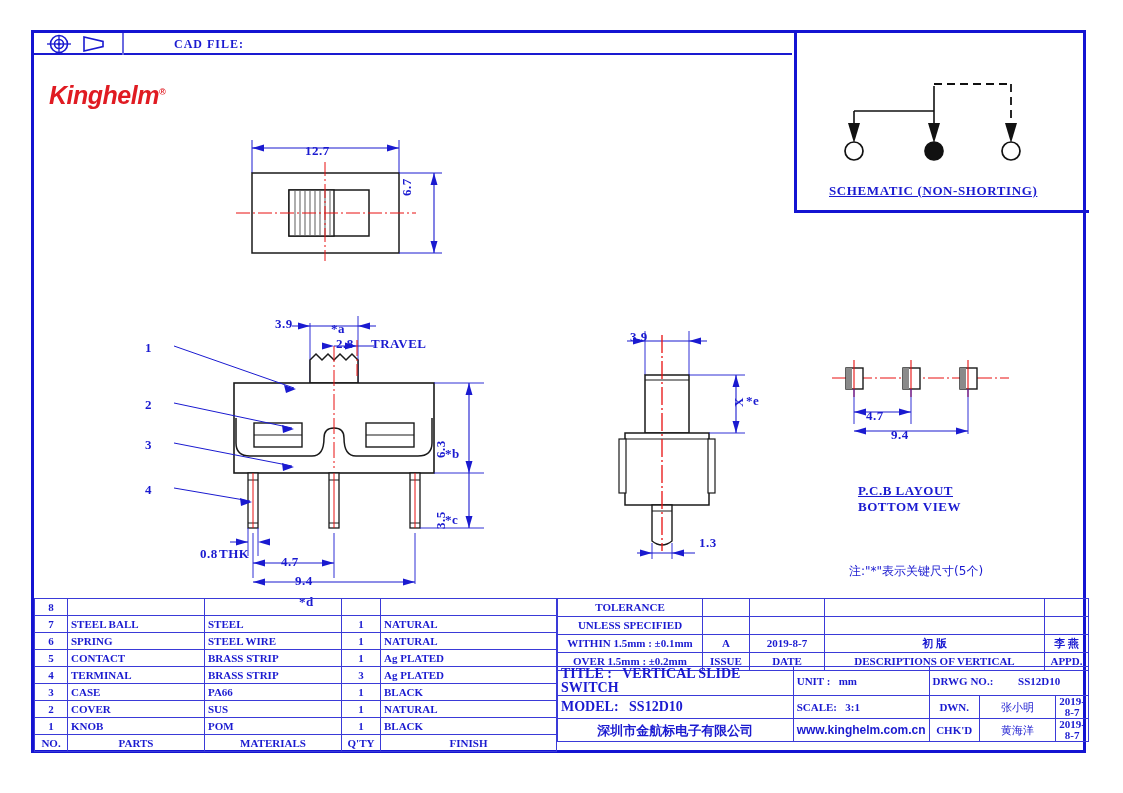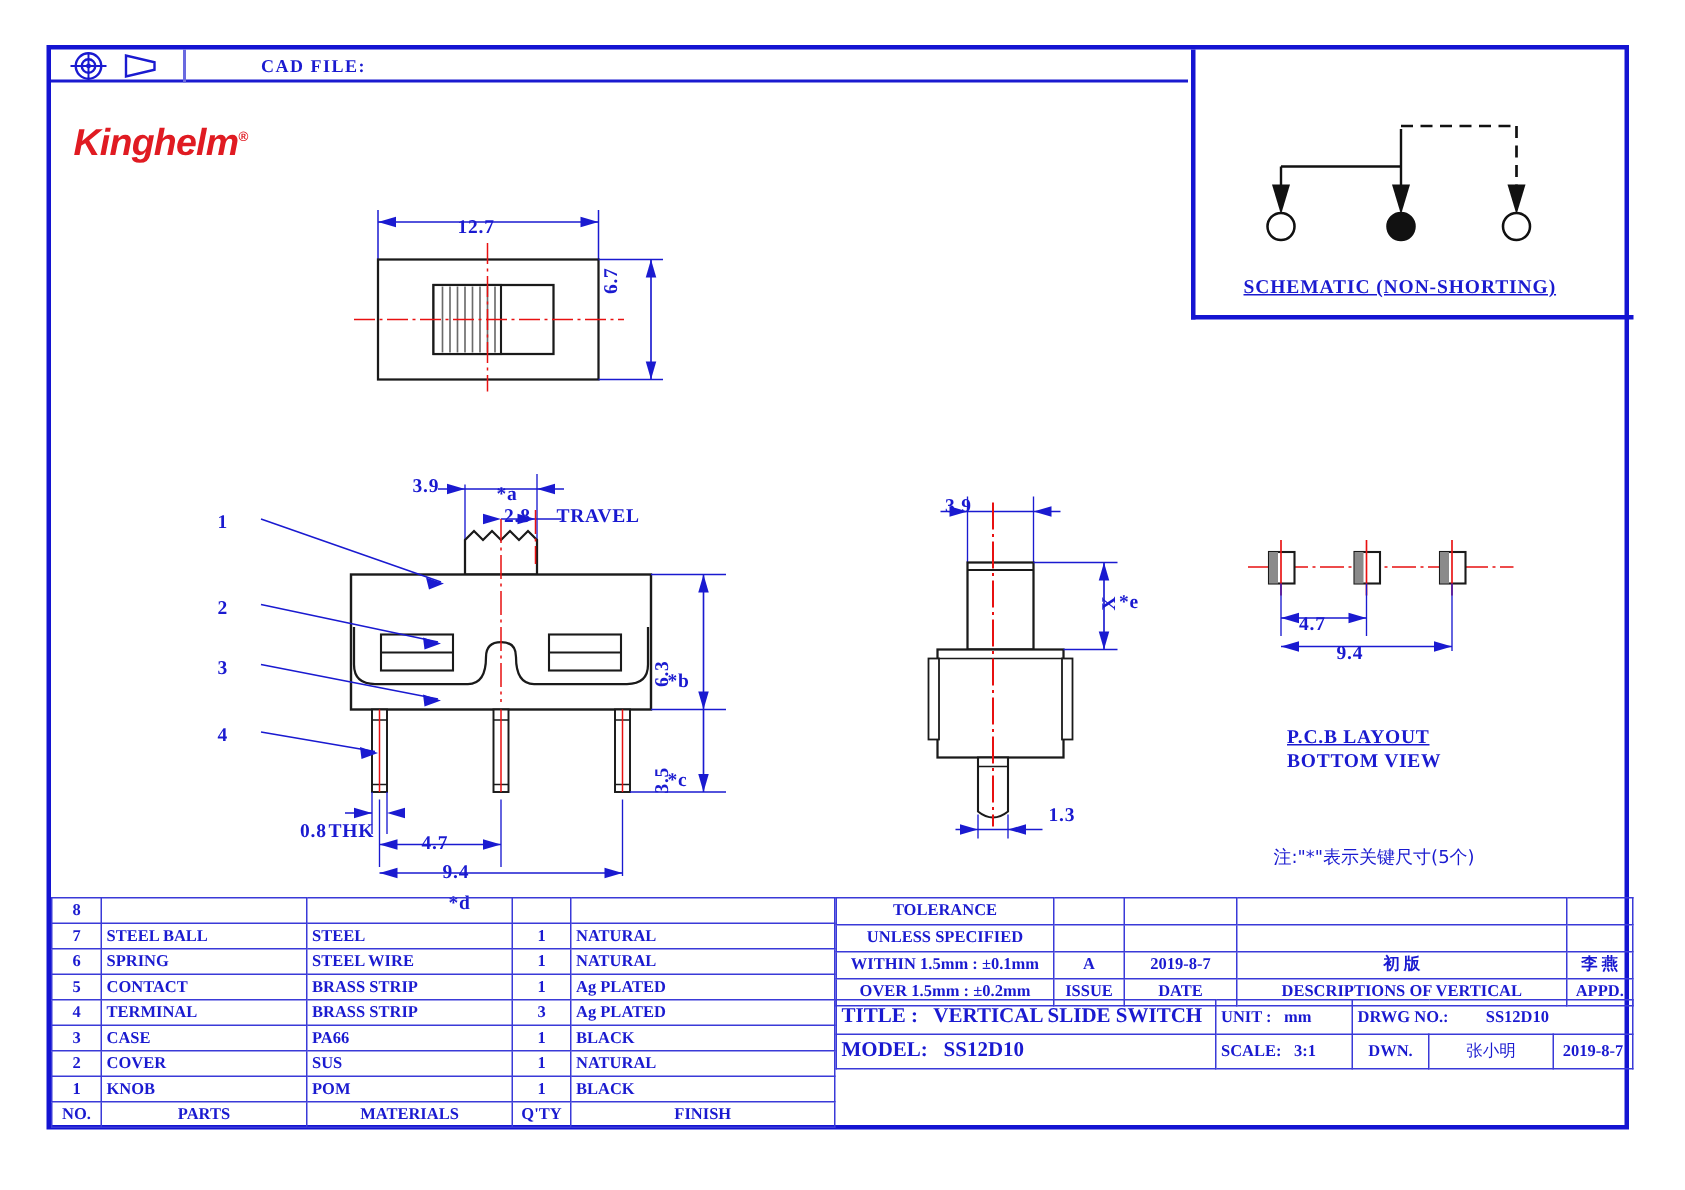--- a/index.html
+++ b/index.html
@@ -391,16 +391,23 @@
         <span>SS12D10</span>
       </td>
       <td style="font-size:11px;">
         <span>SCALE:</span>&nbsp;&nbsp;
         <span>3:1</span>
       </td>
       <td class="ctr" style="width:44px;">DWN.</td>
       <td class="ctr cn" style="width:76px;font-weight:normal;">张小明</td>
       <td class="ctr">2019-8-7</td>
     </tr>
+    <tr>
+      <td class="ctr cn" style="height:21px;font-size:13px;font-family:'DejaVu Sans',sans-serif;">深圳市金航标电子有限公司</td>
+      <td class="ctr" style="font-size:12px;font-family:'Liberation Sans',sans-serif;">www.kinghelm.com.cn</td>
+      <td class="ctr">CHK'D</td>
+      <td class="ctr cn" style="font-weight:normal;">黄海洋</td>
+      <td class="ctr">2019-8-7</td>
+    </tr>
   </tbody>
     </table>
 
 </div>
 
 </body></html>

